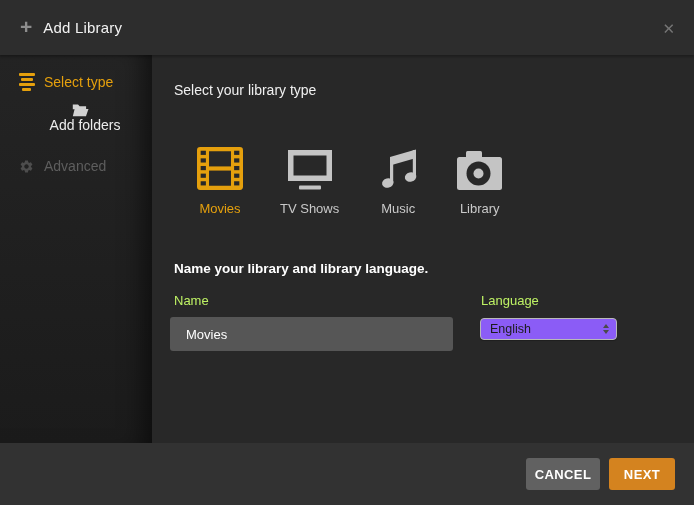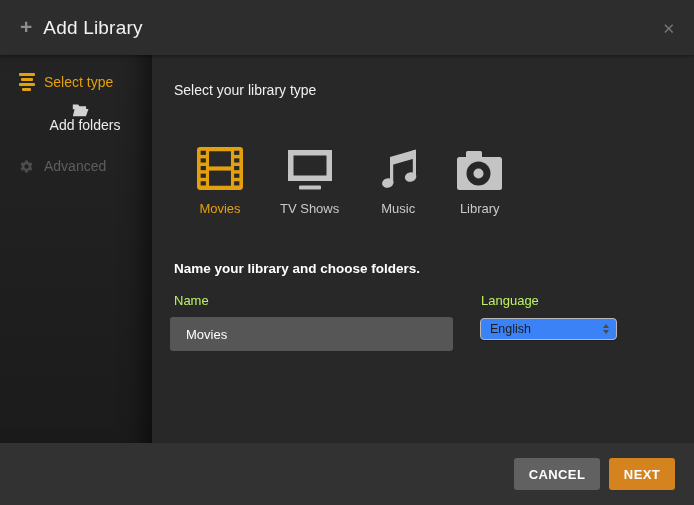--- a/index.html
+++ b/index.html
@@ -14,21 +14,21 @@
   
   .header {
     position: absolute; top:0; left:0; width:100%; height:55px;
     background:#2d2d2d; box-shadow: 0 2px 2px rgba(0,0,0,0.25);
     display:flex; align-items:center; z-index:3;
   }
   .plus-icon {
     margin-left:20px; color:#8d8d8d; font-size:21px; font-weight:700;
     line-height:1; position:relative; top:-1px;
   }
-  .header-title { margin-left:11px; color:#f2f2f2; font-size:19px; font-weight:400; letter-spacing:0.2px; }
+  .header-title { margin-left:11px; color:#f2f2f2; font-size:15px; font-weight:400; letter-spacing:0.2px; }
   .close-btn {
     position:absolute; right:19px; top:50%; transform:translateY(-50%);
     color:#757575; font-size:15px; font-weight:700; cursor:pointer; line-height:1;
   }
 
   
   .sidebar {
     position:absolute; top:55px; left:0; width:152px; height:388px;
     background: linear-gradient(to bottom, #242424, #1b1b1b);
     box-shadow: inset -22px 0 24px -14px rgba(0,0,0,0.55);
@@ -62,41 +62,41 @@
   .field-label { position:absolute; top:238px; font-size:13px; color:#bef264; }
   .label-name { left:22px; }
   .label-language { left:329px; }
   .name-input {
     position:absolute; left:18px; top:262px; width:283px; height:34px;
     background:#565656; border:none; border-radius:3px; color:#ffffff;
     font-size:13px; font-family:"Liberation Sans", sans-serif; padding:0 16px; outline:none;
   }
   .lang-select {
     position:absolute; left:328px; top:263px; width:137px; height:22px;
-    background:#3b82f6; border:1px solid #b9b9b9; border-radius:4px;
+    background:#8b5cf6; border:1px solid #b9b9b9; border-radius:4px;
     display:flex; align-items:center; padding:0 7px 0 9px;
     font-size:12.5px; color:#1c1c1c; cursor:pointer;
     box-shadow: 0 1px 1px rgba(0,0,0,0.25);
   }
   .lang-select .sel-text { flex:1; }
   .sel-arrows { display:flex; flex-direction:column; align-items:center; gap:2px; }
   .sel-arrows .a-up { width:0; height:0; border-left:3.5px solid transparent; border-right:3.5px solid transparent; border-bottom:4.5px solid #4a4a4a; }
   .sel-arrows .a-down { width:0; height:0; border-left:3.5px solid transparent; border-right:3.5px solid transparent; border-top:4.5px solid #4a4a4a; }
 
   
   .footer {
     position:absolute; left:0; bottom:0; width:100%; height:62px; background:#323232;
     display:flex; align-items:center; justify-content:flex-end; padding-right:19px; gap:9px; z-index:3;
   }
   .btn {
     height:32px; border:none; border-radius:3px; color:#ffffff; font-weight:700;
     font-size:13px; letter-spacing:0.4px; font-family:"Liberation Sans", sans-serif; cursor:pointer;
     display:flex; align-items:center; justify-content:center;
   }
-  .btn-cancel { width:86px; background:#616161; }
+  .btn-cancel { width:74px; background:#616161; }
   .btn-next { width:66px; background:#d4831f; }
 
   svg { display:block; }
 </style>
 </head>
 <body>
 
 <div id="app">
 
   <div class="header">
@@ -195,21 +195,21 @@
             <circle cx="21.5" cy="22.5" r="12" fill="#282828"></circle>
             <circle cx="21.5" cy="22.5" r="5" fill="#c4c4c4"></circle>
           </svg>
         </div>
         <div class="type-label">Library</div>
       </div>
 
 
     </div>
 
-    <div class="section-heading2">Name your library and choose folders.</div>
+    <div class="section-heading2">Name your library and library language.</div>
 
     <div class="field-label label-name">Name</div>
     <input class="name-input" type="text" value="Movies" style="">
 
     <div class="field-label label-language">Language</div>
     <div class="lang-select">
       <span class="sel-text">English</span>
       <span class="sel-arrows">
           <span class="a-up"></span>
           <span class="a-down"></span>

